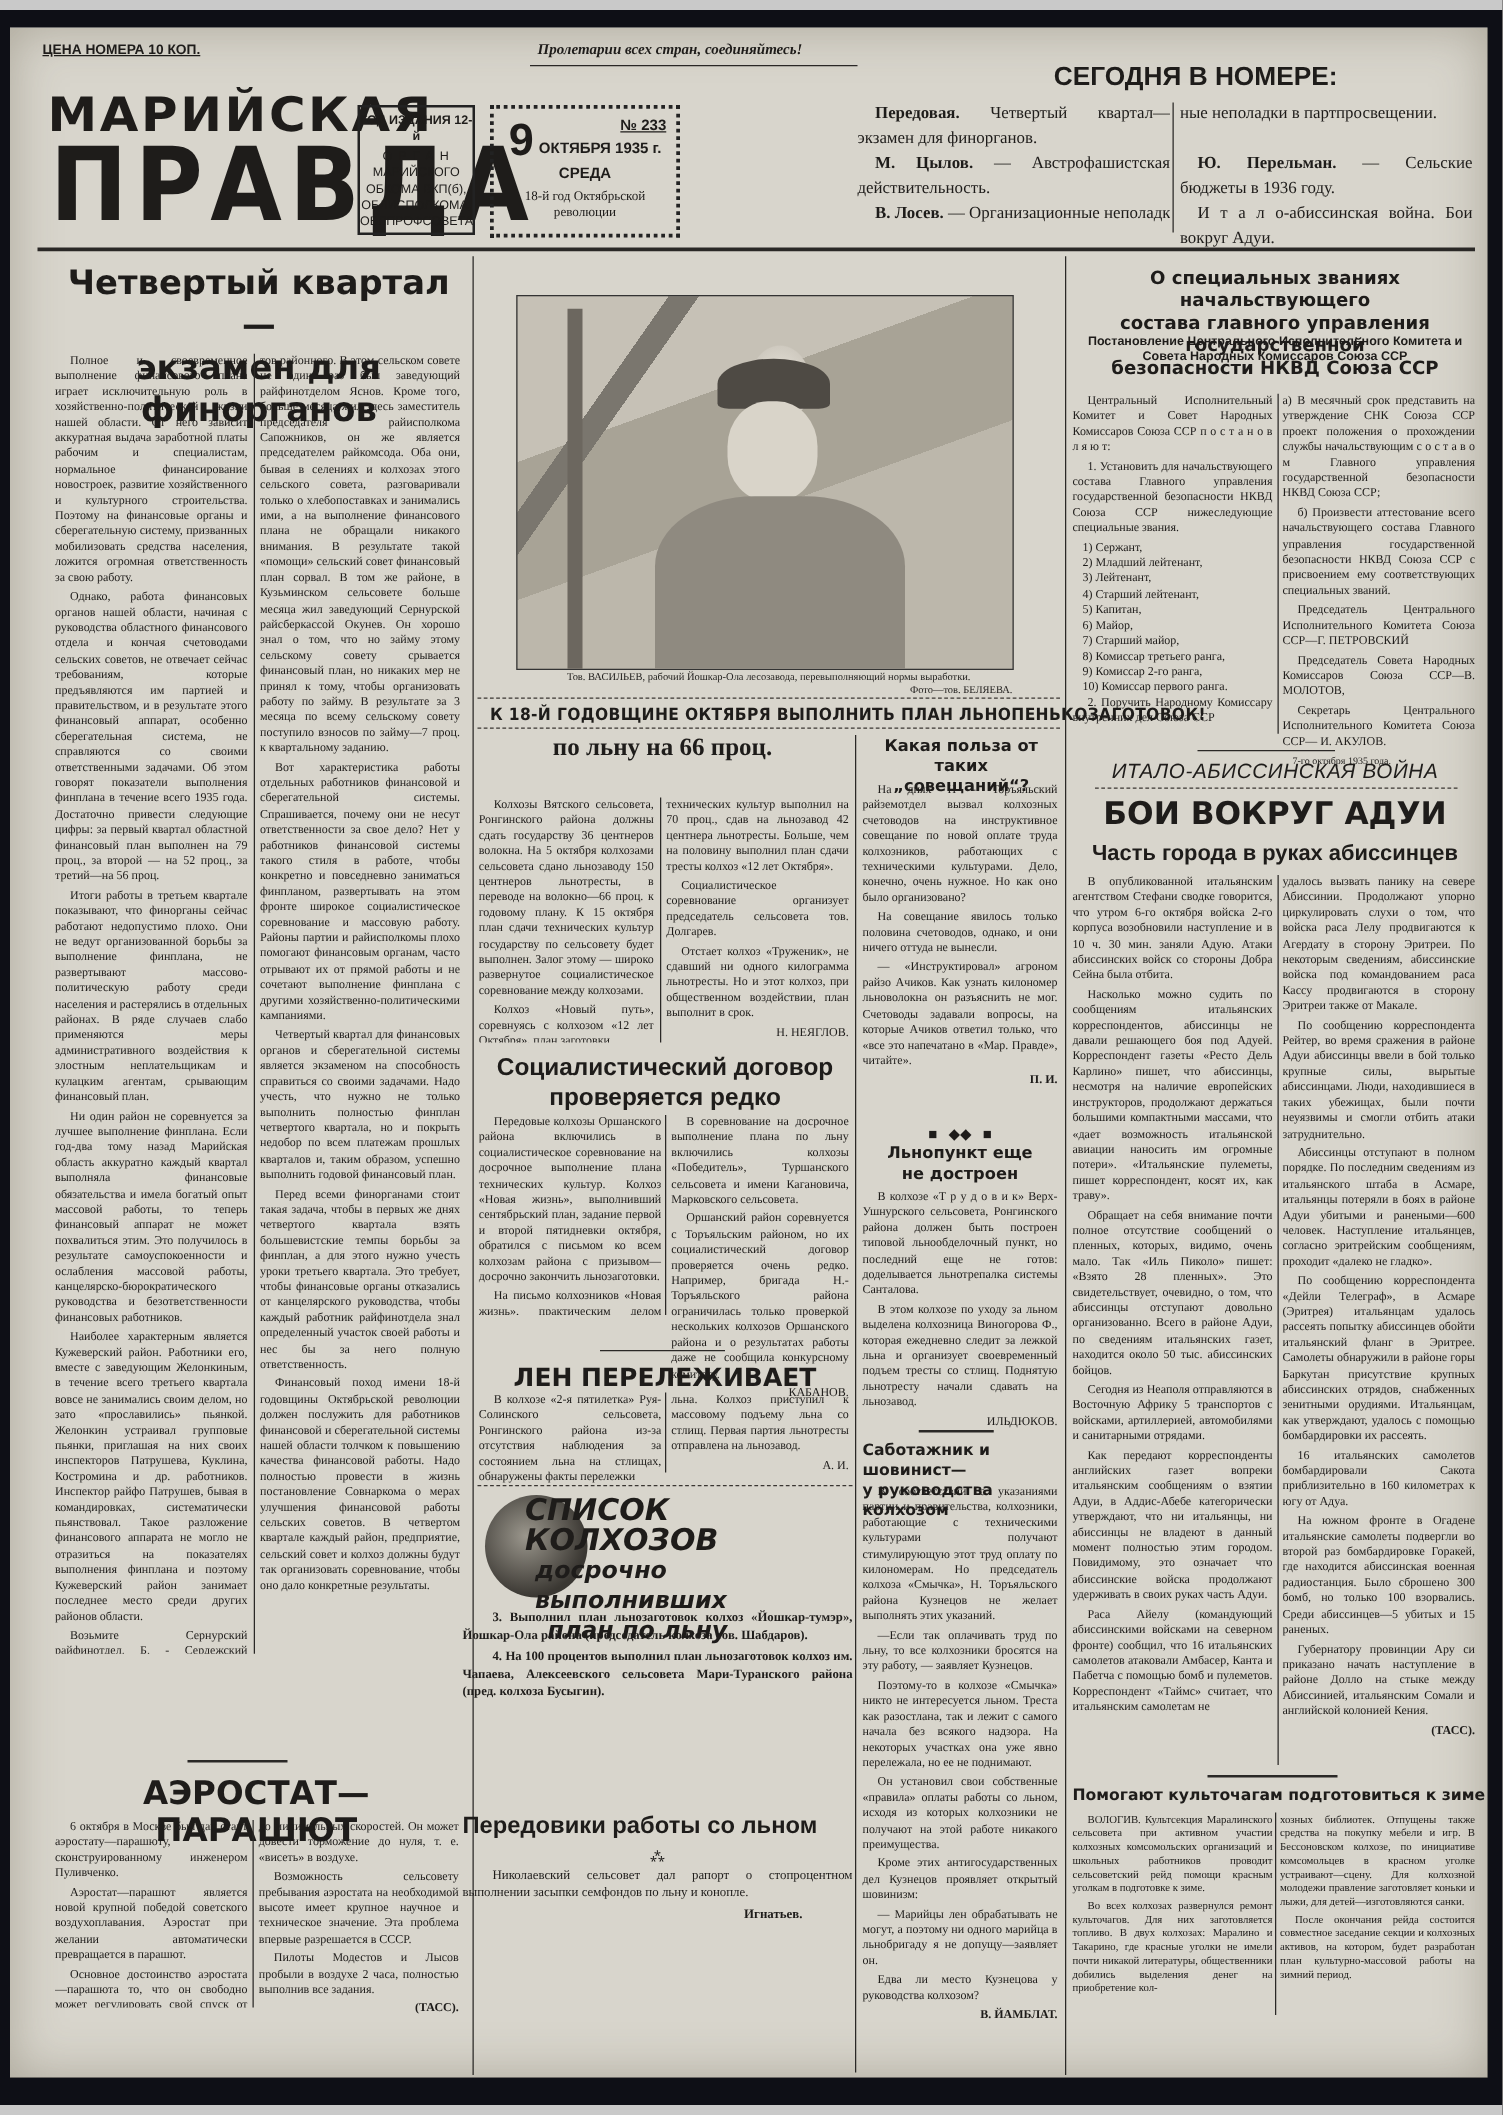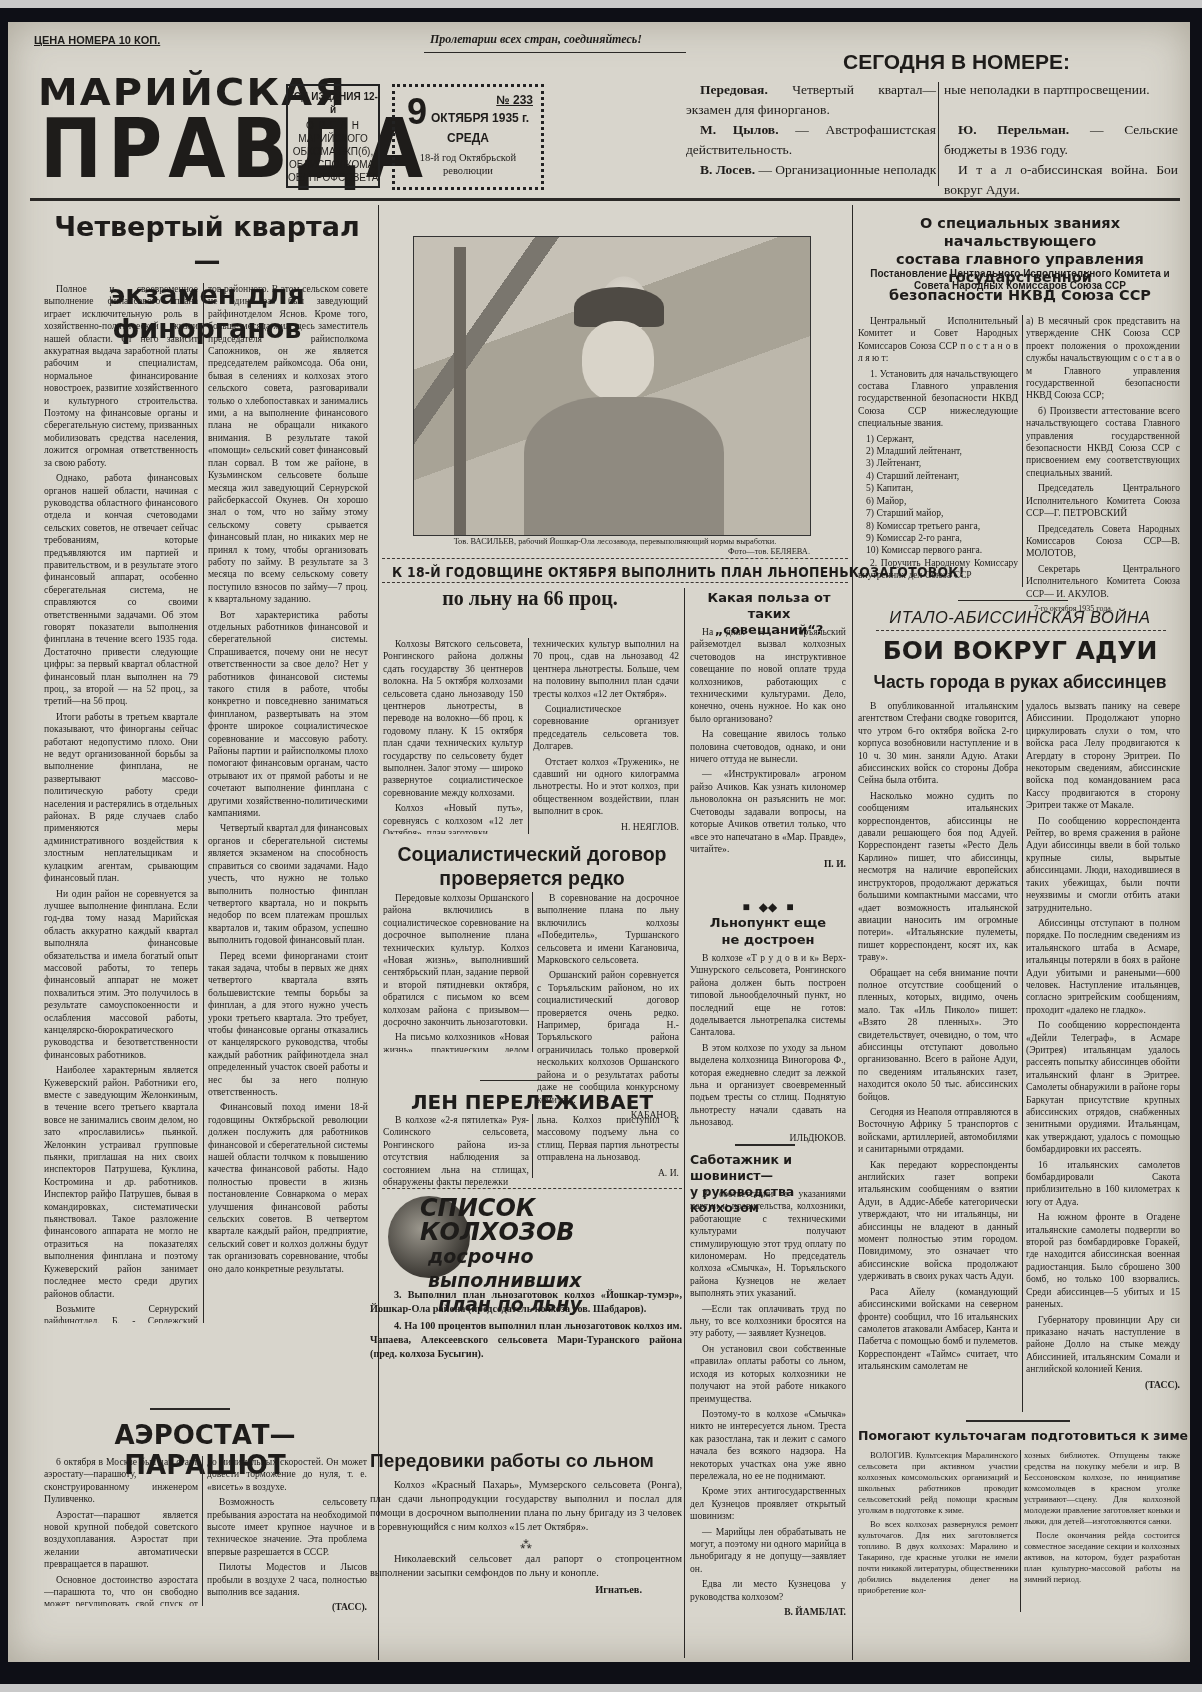--- a/index.html
+++ b/index.html
@@ -196,36 +196,35 @@
   <div style="font-size:19px;padding-left:8px;">досрочно выполнивших</div>
   <div style="font-size:19px;padding-left:18px;">план по льну</div>
 </div>
 <div class="col sans" style="left:370px;top:1288px;width:312px;font-size:10.2px;line-height:14px;font-weight:bold;">
   <p style="text-indent:24px">3. Выполнил план льнозаготовок колхоз «Йошкар-тумэр», Йошкар-Ола района (председатель колхоза тов. Шабдаров).</p>
   <p style="text-indent:24px">4. На 100 процентов выполнил план льнозаготовок колхоз им. Чапаева, Алексеевского сельсовета Мари-Туранского района (пред. колхоза Бусыгин).</p>
 </div>
 
 <div class="abs sans" style="left:370px;top:1450px;width:312px;font-size:19px;font-weight:bold;">Передовики работы со льном</div>
 <div class="col sans" style="left:370px;top:1478px;width:312px;font-size:10.3px;line-height:14px;">
-  <p style="text-indent:24px">Колхоз «Красный Пахарь», Мумзерского сельсовета (Ронга), план сдачи льнопродукции государству выполнил и послал для помощи в досрочном выполнении плана по льну бригаду из 3 человек в соревнующийся с ним колхоз «15 лет Октября».</p>
   <div class="center" style="margin:1px 0;">⁂</div>
   <p style="text-indent:24px">Николаевский сельсовет дал рапорт о стопроцентном выполнении засыпки семфондов по льну и конопле.</p>
   <div class="sig" style="padding-right:40px">Игнатьев.</div>
 </div>
 
 <div class="hr" style="left:735px;top:1144px;width:60px;height:2px;"></div>
 <div class="abs cond" style="left:690px;top:1152px;width:158px;font-size:12.5px;line-height:16px;">
   <div>Саботажник и шовинист—</div>
     <div>у руководства колхозом</div>
 </div>
 <div class="col" style="left:690px;top:1188px;width:156px;">
   <p>В соответствии с указаниями партии и правительства, колхозники, работающие с техническими культурами получают стимулирующую этот труд оплату по килономерам. Но председатель колхоза «Смычка», Н. Торъяльского района Кузнецов не желает выполнять этих указаний.</p>
     <p>—Если так оплачивать труд по льну, то все колхозники бросятся на эту работу, — заявляет Кузнецов.</p>
+    <p>Поэтому-то в колхозе «Смычка» никто не интересуется льном. Треста как разостлана, так и лежит с самого начала без всякого надзора. На некоторых участках она уже явно перележала, но ее не поднимают.</p>
     <p>Он установил свои собственные «правила» оплаты работы со льном, исходя из которых колхозники не получают на этой работе никакого преимущества.</p>
-    <p>Поэтому-то в колхозе «Смычка» никто не интересуется льном. Треста как разостлана, так и лежит с самого начала без всякого надзора. На некоторых участках она уже явно перележала, но ее не поднимают.</p>
     <p>Кроме этих антигосударственных дел Кузнецов проявляет открытый шовинизм:</p>
     <p>— Марийцы лен обрабатывать не могут, а поэтому ни одного марийца в льнобригаду я не допущу—заявляет он.</p>
     <p>Едва ли место Кузнецова у руководства колхозом?</p>
   <div class="sig">В. ЙАМБЛАТ.</div>
 </div>
 
 <div class="vr" style="left:852px;top:205px;height:1455px;"></div>
 <div class="abs center cond" style="left:860px;top:214px;width:320px;font-size:14.5px;line-height:18px;">
   <div>О специальных званиях начальствующего</div>
     <div>состава главного управления государственной</div>

